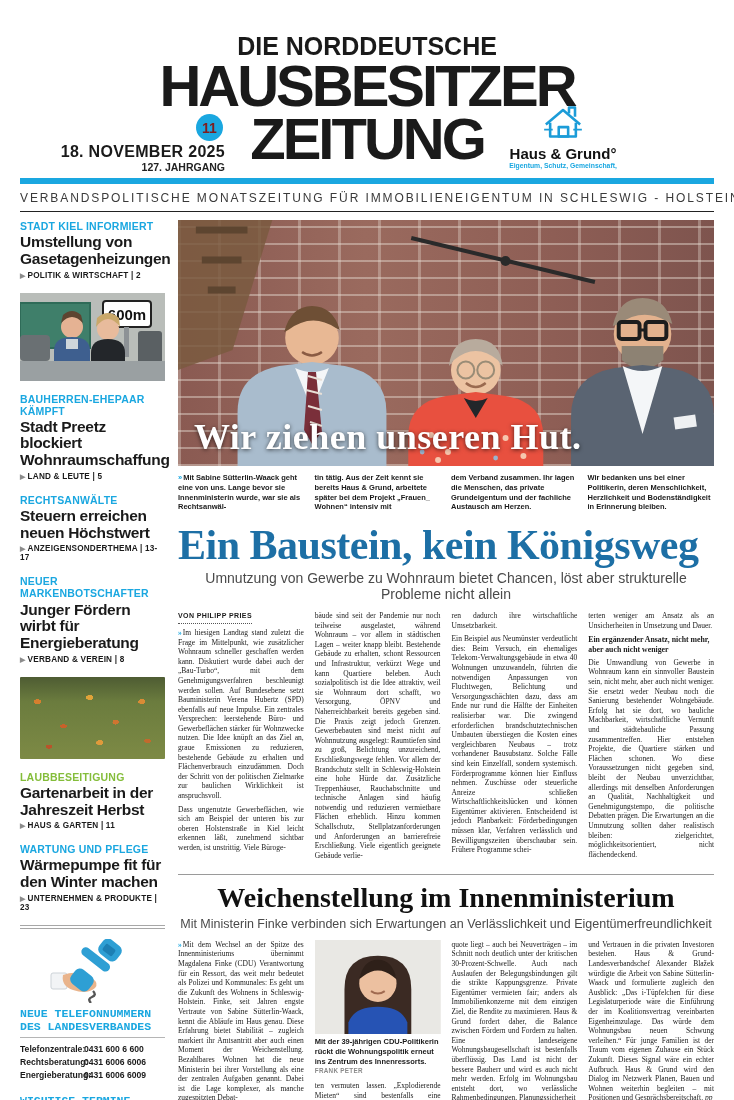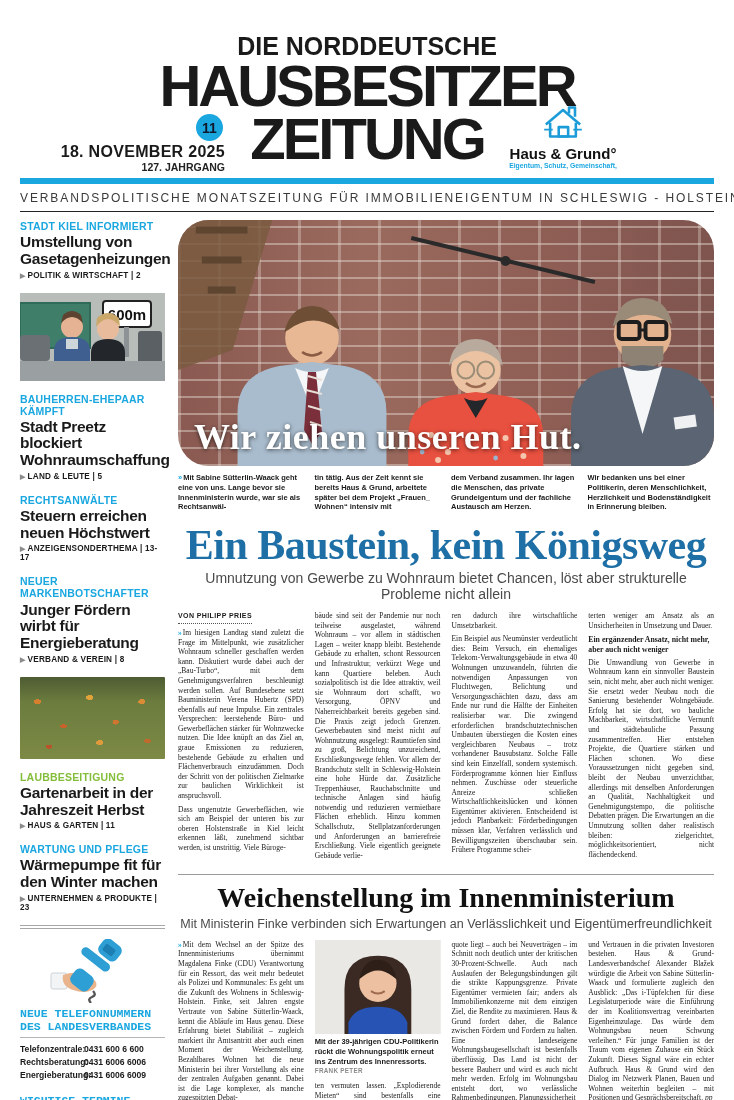--- a/index.html
+++ b/index.html
@@ -5,21 +5,21 @@
   * { box-sizing: border-box; margin: 0; padding: 0; }
   html,body { width:734px; height:1100px; background:#fff; overflow:hidden;
     font-family:"Liberation Sans",sans-serif; color:#1a1a1a; }
 
   
   .masthead { position:relative; height:178px; padding-top:34px; }
   .mast-center { text-align:center; }
   .mast-overline { font-size:25px; font-weight:900; letter-spacing:0px; line-height:1; }
   .mast-title { font-size:58px; font-weight:900; letter-spacing:-3px; line-height:.92; }
   .issue-badge { position:absolute; left:196px; top:114px; width:27px; height:27px;
-    border-radius:50%; background:#1aa7e0; color:#0f172a; font-weight:800; font-size:14px;
+    border-radius:50%; background:#1aa7e0; color:#7f1d1d; font-weight:800; font-size:14px;
     display:flex; align-items:center; justify-content:center; }
   .date-block { position:absolute; left:40px; top:143px; width:185px; text-align:right; }
   .mast-date { font-size:16px; font-weight:800; letter-spacing:.3px; }
   .mast-volume { font-size:10.5px; font-weight:600; color:#222; }
   .brand-logo { position:absolute; right:108px; top:104px; width:126px; text-align:center; }
   .brand-name { font-size:15px; font-weight:800; color:#111; margin-top:1px; }
   .brand-tagline { font-size:6.8px; font-weight:700; color:#1aa7e0; }
   .blue-bar { margin:0 20px; height:6px; background:#1aa7e0; }
   .mast-tagline { margin:7px 20px 0; font-size:12px; font-weight:500; letter-spacing:1.9px;
     color:#3a3a3a; text-align:center; white-space:nowrap; }
@@ -53,30 +53,30 @@
     border-bottom:1px solid #b5b5b5; padding-bottom:4px; margin-bottom:5px;font-family:Liberation Mono, monospace; }
   .num-row { display:flex; font-size:8.6px; font-weight:600; line-height:1.5; }
   .num-row .lbl { width:64px; flex:none; }
   .section-gap { height:12px; }
 
   
   .hero { position:relative; height:246px; overflow:hidden; background-color:#94605a;
     background-image:
       repeating-linear-gradient(0deg, rgba(230,220,210,.45) 0 2px, transparent 2px 17px),
       repeating-linear-gradient(90deg, rgba(230,220,210,.35) 0 3px, transparent 3px 40px),
-      linear-gradient(90deg,#8a5a52 0%, #9a6a5e 35%, #8e5e55 70%, #7e544e 100%); border-radius: 31px; }
+      linear-gradient(90deg,#8a5a52 0%, #9a6a5e 35%, #8e5e55 70%, #7e544e 100%); }
   .hero svg { position:absolute; inset:0; }
   .hero-caption { position:absolute; left:16px; bottom:8px; font-family:"Liberation Serif",serif;
     font-size:36px; font-weight:700; color:#fff; text-shadow:0 1px 4px rgba(0,0,0,.65); letter-spacing:.5px; }
   .hero-legend { display:grid; grid-template-columns:repeat(4,1fr); gap:10px;
     font-size:7.5px; font-weight:600; line-height:1.3; margin:7px 0 4px; }
 
   
   .a1-headline { font-family:"Liberation Serif",serif; font-weight:700; font-size:42px;
-    color:#1d6fa5; text-align:center; line-height:1; margin:12px 0 4px; letter-spacing:-.5px; }
+    color:#1d6fa5; line-height:1; margin:12px 0 4px; letter-spacing:-.5px; }
   .a-subhead { text-align:center; font-size:14px; color:#4a4a4a; margin-bottom:9px; }
   .cols4 { display:grid; grid-template-columns:repeat(4,1fr); gap:11px;
     font-family:"Liberation Serif",serif; font-size:7.5px; line-height:1.28; text-align:justify; }
   .byline { font-family:"Liberation Sans",sans-serif; font-size:7px; font-weight:700;
     letter-spacing:.4px; border-bottom:1px dotted #555; padding-bottom:2px; margin-bottom:4px;
     display:inline-block; }
   .cols4 p { margin-bottom:4px; }
   .lead { color:#1aa7e0; font-weight:700; margin-right:1px; }
   .col-subhead { font-weight:700; font-size:7.8px; text-align:left; line-height:1.2; margin:5px 0 4px; }
   .a2 { border-top:1px solid #9a9a9a; margin-top:10px; padding-top:8px; }

